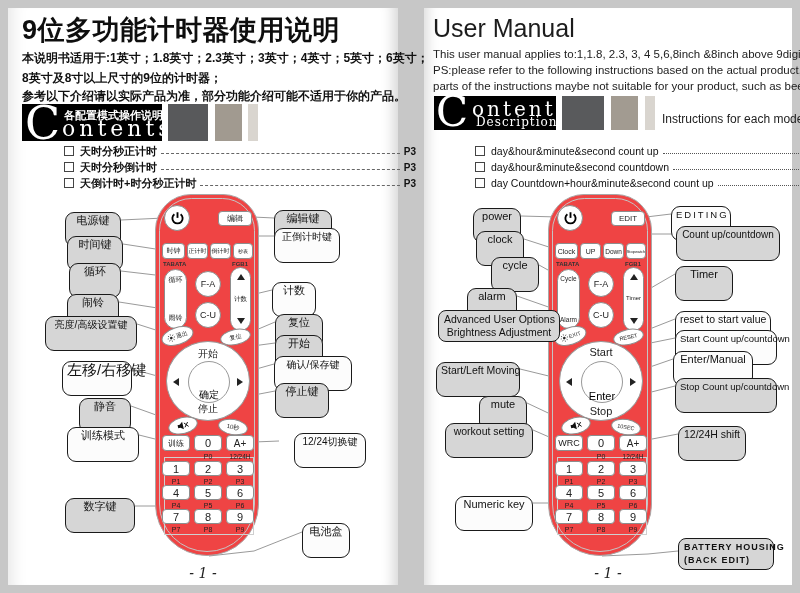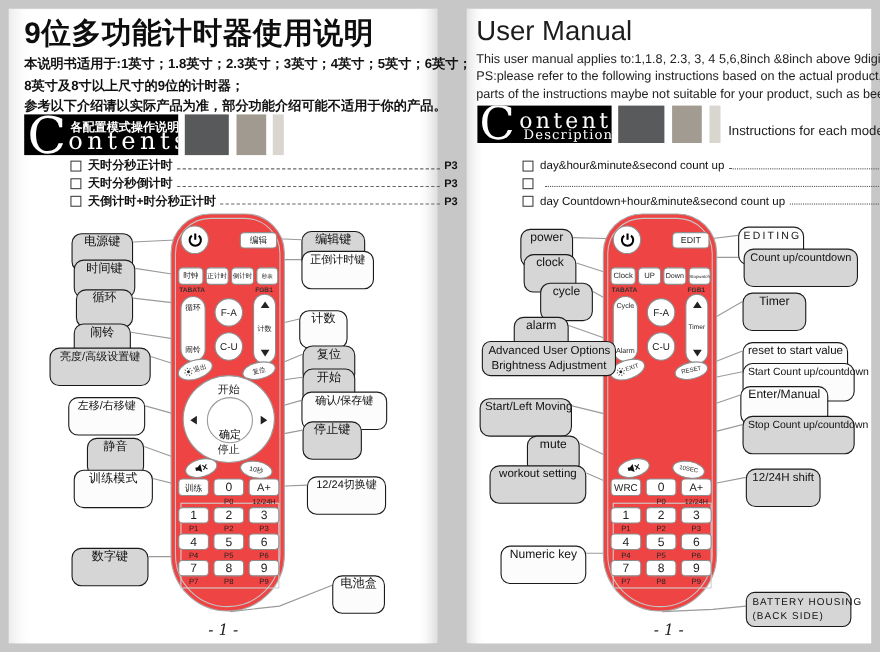--- a/index.html
+++ b/index.html
@@ -218,32 +218,32 @@
       <span class="sub" style="left:6px;top:331px">P7</span>
       <span class="sub" style="left:38px;top:331px">P8</span>
       <span class="sub" style="left:70px;top:331px">P9</span>
     </div>
 
     <div class="co" style="left:57px;top:204px;width:56px">电源键</div>
     <div class="co" style="left:59px;top:228px;width:56px">时间键</div>
     <div class="co" style="left:61px;top:255px;width:52px">循环</div>
     <div class="co" style="left:59px;top:286px;width:52px">闹铃</div>
     <div class="co" style="left:37px;top:308px;width:92px;font-size:10px">亮度/高级设置键</div>
-    <div class="co w" style="left:54px;top:353px;width:70px;font-size:10px">左移/右移键</div>
+    <div class="co w" style="left:54px;top:353px;width:70px;font-size:15px">左移/右移键</div>
     <div class="co" style="left:71px;top:390px;width:52px">静音</div>
     <div class="co w" style="left:59px;top:419px;width:72px">训练模式</div>
     <div class="co" style="left:57px;top:490px;width:70px">数字键</div>
     <div class="co" style="left:266px;top:202px;width:58px">编辑键</div>
     <div class="co w" style="left:266px;top:220px;width:66px;font-size:10px">正倒计时键</div>
     <div class="co w" style="left:264px;top:274px;width:44px">计数</div>
     <div class="co" style="left:267px;top:306px;width:48px">复位</div>
     <div class="co" style="left:267px;top:327px;width:48px">开始</div>
     <div class="co w" style="left:266px;top:348px;width:78px;font-size:10px">确认/保存键</div>
     <div class="co" style="left:267px;top:375px;width:54px">停止键</div>
-    <div class="co w" style="left:271px;top:425px;width:72px;font-size:10px">12/24切换键</div>
+    <div class="co w" style="left:286px;top:425px;width:72px;font-size:10px">12/24切换键</div>
     <div class="co w" style="left:294px;top:515px;width:48px">电池盒</div>
 
     <div class="pnum" style="top:557px">- 1 -</div>
   </div>
 
   <div class="page" id="rp">
     <svg class="lines" width="368" height="577">
       <path d="M97,208 L134,209 M100,231 L131,241 M115,257 L133,267 M93,288 L133,302 M136,316 L131,322 M96,361 L137,371 M103,395 L139,412 M109,422 L132,432 M109,495 L133,495 M247,206 L222,209 M165,238 L165,233 L189,233 L189,238 M252,226 L215,226 L190,233 M251,266 L220,284 M251,311 L218,324 M251,330 L192,342 M249,351 L197,369 M251,378 L192,393 M254,426 L223,432 M254,543 L224,546 L178,548" stroke="#9a9a9a" fill="none" stroke-width="1"></path>
     </svg>
 
@@ -263,20 +263,21 @@
     <div class="instr" style="left:238px;top:104px">Instructions for each mode:</div>
 
     <div class="trow" style="left:9px;top:136px;width:350px">
       <span class="cbx"></span>
       <span class="tlab">day&amp;hour&amp;minute&amp;second count up</span>
       <span class="lead"></span>
       <span class="tpg">P3</span>
     </div>
     <div class="trow" style="left:9px;top:152px;width:350px">
       <span class="cbx"></span>
+      <span class="tlab">day&amp;hour&amp;minute&amp;second countdown</span>
       <span class="lead"></span>
       <span class="tpg">P3</span>
     </div>
     <div class="trow" style="left:9px;top:168px;width:350px">
       <span class="cbx"></span>
       <span class="tlab">day Countdown+hour&amp;minute&amp;second count up</span>
       <span class="lead"></span>
       <span class="tpg">P3</span>
     </div>
 
@@ -325,20 +326,29 @@
       <div class="rbtn oval" style="left:5px;top:132px;width:33px;height:18px;transform:rotate(-18deg);font-size:5.5px">
         <svg width="8" height="8" viewBox="0 0 12 12" style="margin-right:1px">
             <circle cx="6" cy="6" r="2" fill="#222"></circle>
             <path d="M6 0v2M6 10v2M0 6h2M10 6h2M2 2l1.4 1.4M8.6 8.6L10 10M10 2L8.6 3.4M3.4 8.6L2 10" stroke="#222" stroke-width="1"></path>
           </svg>
         <span>EXIT</span>
       </div>
       <div class="rbtn oval" style="left:64px;top:134px;width:31px;height:16px;transform:rotate(-12deg);font-size:5.5px">
           <span>RESET</span>
         </div>
+      <div class="dpad" style="left:10px;top:146px;width:84px;height:80px">
+        <span class="dlab" style="top:4px">Start</span>
+        <div class="dinner" style="left:21px;top:19px;width:42px;height:42px;font-size:11px">
+            <span>Enter</span>
+          </div>
+        <span class="tri-l" style="left:6px;top:36px"></span>
+        <span class="tri-r" style="right:6px;top:36px"></span>
+        <span class="dlab" style="bottom:3px">Stop</span>
+      </div>
       <div class="rbtn oval" style="left:12px;top:222px;width:30px;height:17px;transform:rotate(-14deg)">
         <svg width="12" height="9" viewBox="0 0 16 12">
             <path d="M1 4h3l4-3v10l-4-3H1z" fill="#111"></path>
             <path d="M10 3l5 6M15 3l-5 6" stroke="#111" stroke-width="1.2"></path>
           </svg>
       </div>
       <div class="rbtn oval" style="left:62px;top:224px;width:30px;height:16px;transform:rotate(10deg);font-size:5.5px">
           <span>10SEC</span>
         </div>
       <div class="gridbox" style="left:8px;top:262px;width:88px;height:76px"></div>
@@ -404,21 +414,21 @@
     <div class="co" style="left:21px;top:415px;width:88px;font-size:10.5px">workout setting</div>
     <div class="co w" style="left:31px;top:488px;width:78px">Numeric key</div>
     <div class="co w" style="left:247px;top:198px;width:60px;font-size:9.5px;letter-spacing:2px">EDITING</div>
     <div class="co" style="left:252px;top:218px;width:104px;font-size:10px">Count up/countdown</div>
     <div class="co" style="left:251px;top:258px;width:58px">Timer</div>
     <div class="co w" style="left:251px;top:303px;width:96px;font-size:10.5px">reset to start value</div>
     <div class="co w" style="left:251px;top:322px;width:102px;font-size:9.5px">Start Count up/countdown</div>
     <div class="co w" style="left:249px;top:343px;width:80px">Enter/Manual</div>
     <div class="co" style="left:251px;top:370px;width:102px;font-size:9.5px">Stop Count up/countdown</div>
     <div class="co" style="left:254px;top:418px;width:68px;font-size:10.5px">12/24H shift</div>
-    <div class="co multi" style="left:254px;top:530px;width:96px;font-size:9px;font-weight:normal;letter-spacing:1px;text-align:left">
+    <div class="co multi" style="left:254px;top:530px;width:96px;font-size:9px;font-weight:bold;letter-spacing:1px;text-align:left">
       <div>BATTERY HOUSING</div>
-      <div>(BACK SIDE)</div>
+      <div>(BACK EDIT)</div>
     </div>
 
     <div class="pnum" style="top:557px">- 1 -</div>
   </div>
 
 </div>
 
 </body></html>

